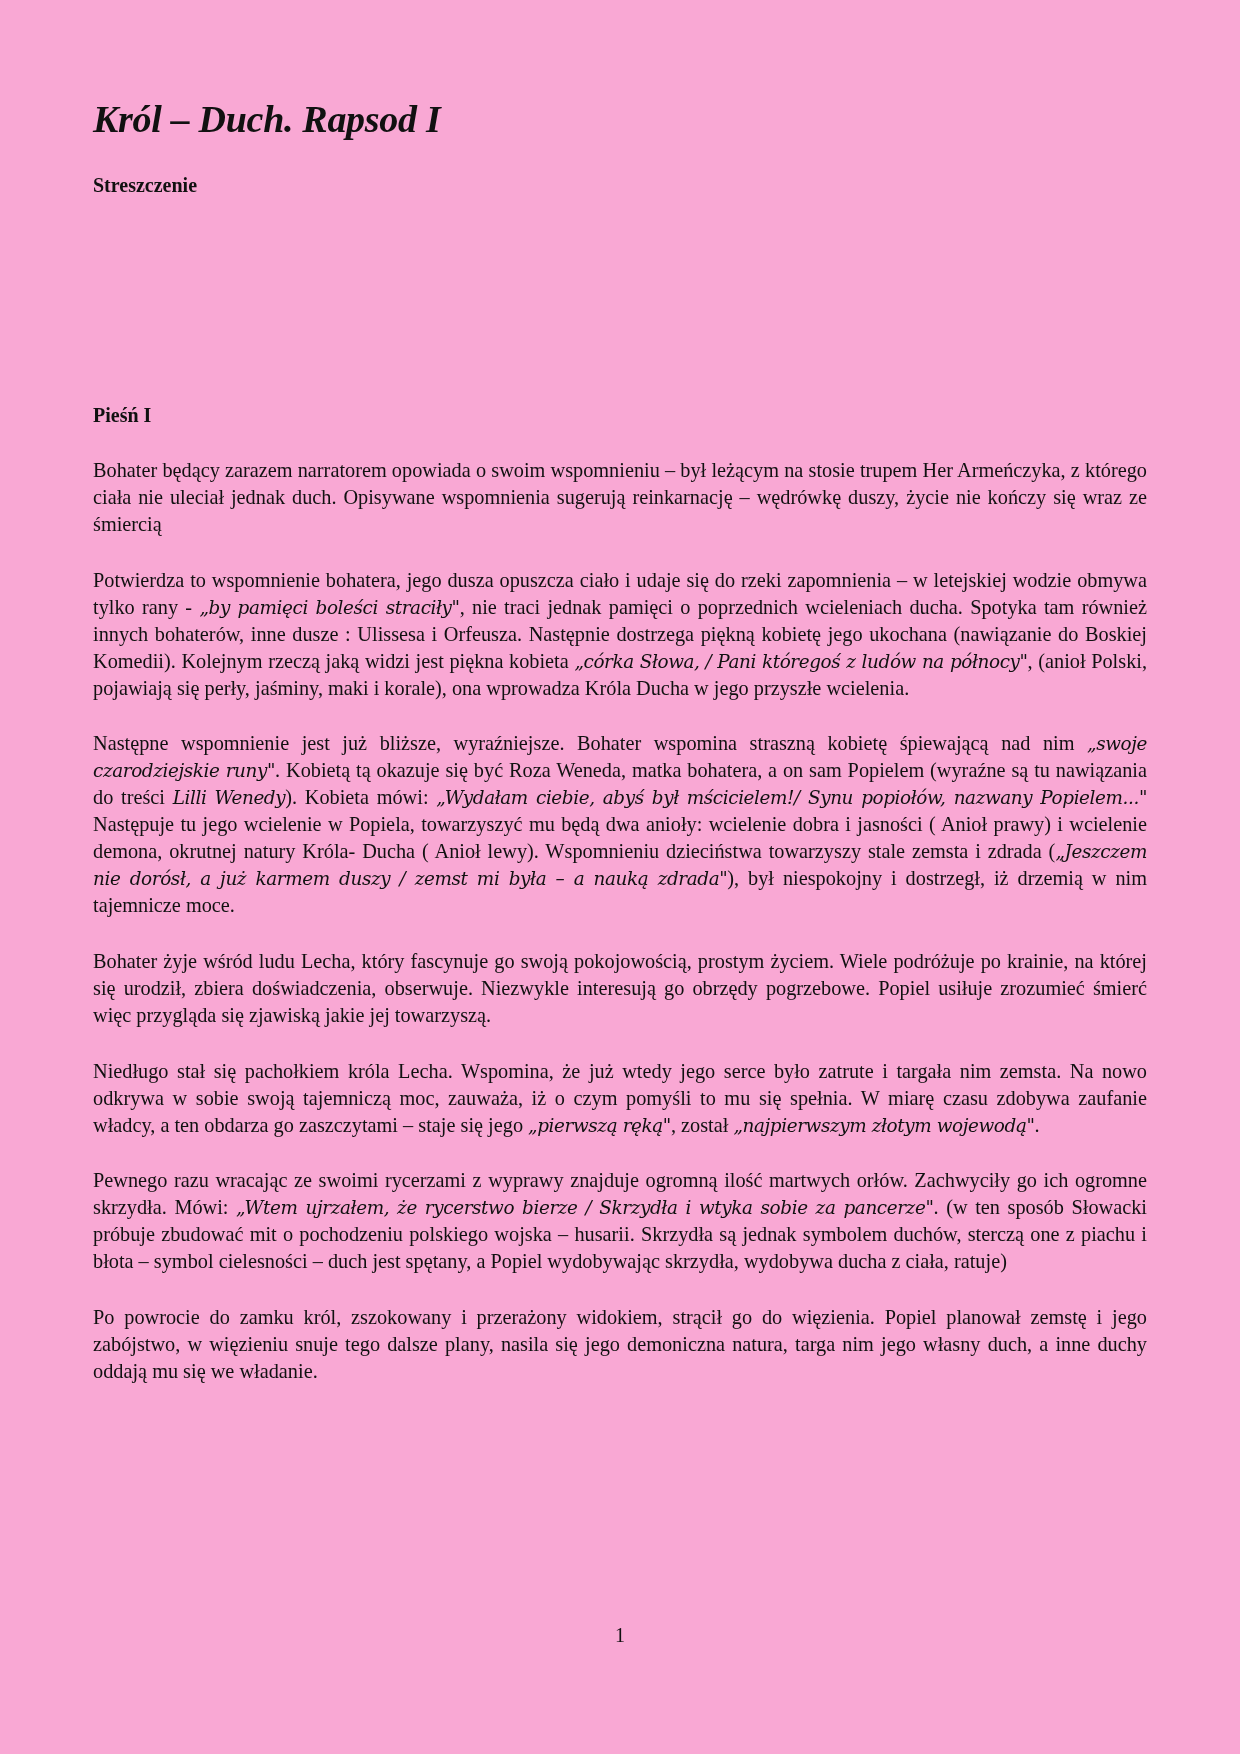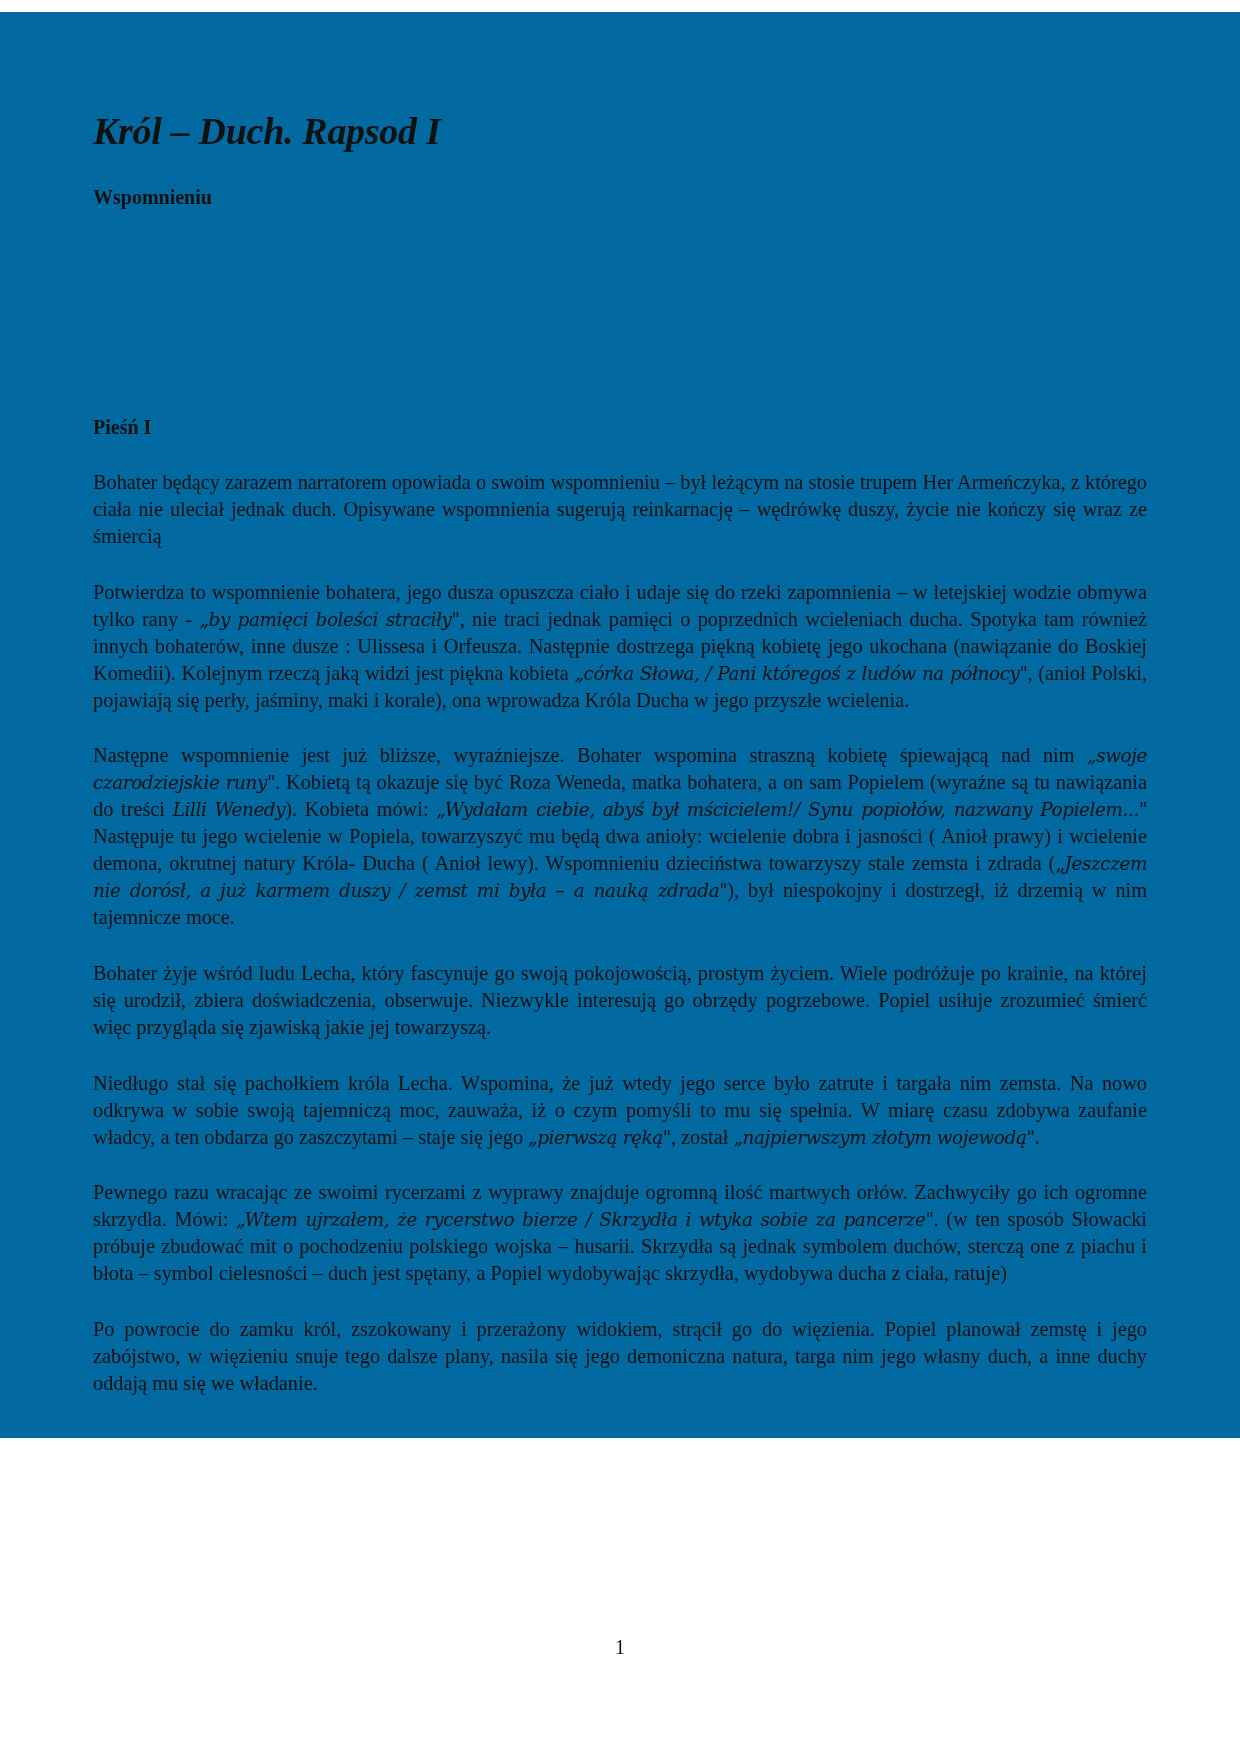--- a/index.html
+++ b/index.html
@@ -1,17 +1,17 @@
 <!DOCTYPE html>
 <html><head>
   <meta charset="utf-8">
   <style>
     html, body { margin: 0; padding: 0; background: #ffffff; }
     body { width: 1240px; height: 1754px; position: relative; overflow: hidden; color: #111111; }
-    .page { position: absolute; left: 0; top: 12px; width: 1240px; height: 1426px; background: #0369a1; }
+    .page { position: absolute; left: 0; top: 0; width: 1240px; height: 1754px; background: #f9a8d4; }
     .title {
       position: absolute; left: 93px; top: 96px; margin: 0;
       font-family: "Liberation Serif", serif; font-style: italic; font-weight: bold;
       font-size: 38px; line-height: 46px; letter-spacing: -0.3px; white-space: nowrap;
     }
     .subtitle {
       position: absolute; left: 93px; top: 172px; margin: 0;
       font-family: "Liberation Serif", serif; font-weight: bold;
       font-size: 20px; line-height: 26px; white-space: nowrap;
     }
@@ -29,21 +29,21 @@
     .page-number {
       position: absolute; left: 0; width: 1240px; top: 1622px; text-align: center;
       font-family: "Liberation Serif", serif; font-size: 20px; line-height: 26px;
     }
   </style>
 </head>
 <body>
 
 <div class="page">
   <h1 class="title">Król – Duch. Rapsod I</h1>
-  <h2 class="subtitle">Wspomnieniu</h2>
+  <h2 class="subtitle">Streszczenie</h2>
   <h3 class="section-heading">Pieśń I</h3>
 
   <div class="body-text">
     <p class="para"><span>Bohater będący zarazem narratorem opowiada o swoim wspomnieniu – był leżącym na stosie trupem Her Armeńczyka, z którego ciała nie uleciał jednak duch. Opisywane wspomnienia sugerują reinkarnację – wędrówkę duszy, życie nie kończy się wraz ze śmiercią</span></p>
     <p class="para"><span>Potwierdza to wspomnienie bohatera, jego dusza opuszcza ciało i udaje się do rzeki zapomnienia – w letejskiej wodzie obmywa tylko rany - </span><em>„by pamięci boleści straciły"</em><span>, nie traci jednak pamięci o poprzednich wcieleniach ducha. Spotyka tam również innych bohaterów, inne dusze : Ulissesa i Orfeusza. Następnie dostrzega piękną kobietę jego ukochana (nawiązanie do Boskiej Komedii). Kolejnym rzeczą jaką widzi jest piękna kobieta </span><em>„córka Słowa, / Pani któregoś z ludów na północy"</em><span>, (anioł Polski, pojawiają się perły, jaśminy, maki i korale), ona wprowadza Króla Ducha w jego przyszłe wcielenia.</span></p>
     <p class="para"><span>Następne wspomnienie jest już bliższe, wyraźniejsze. Bohater wspomina straszną kobietę śpiewającą nad nim </span><em>„swoje czarodziejskie runy"</em><span>. Kobietą tą okazuje się być Roza Weneda, matka bohatera, a on sam Popielem (wyraźne są tu nawiązania do treści </span><em>Lilli Wenedy</em><span>). Kobieta mówi: </span><em>„Wydałam ciebie, abyś był mścicielem!/ Synu popiołów, nazwany Popielem..."</em><span> Następuje tu jego wcielenie w Popiela, towarzyszyć mu będą dwa anioły: wcielenie dobra i jasności ( Anioł prawy) i wcielenie demona, okrutnej natury Króla- Ducha ( Anioł lewy).  Wspomnieniu dzieciństwa towarzyszy stale zemsta i zdrada (</span><em>„Jeszczem nie dorósł, a już karmem duszy / zemst mi była – a nauką zdrada"</em><span>), był niespokojny i dostrzegł, iż drzemią w nim tajemnicze moce.</span></p>
     <p class="para"><span>Bohater żyje wśród ludu Lecha, który fascynuje go swoją pokojowością, prostym życiem. Wiele podróżuje po krainie, na której się urodził, zbiera doświadczenia, obserwuje. Niezwykle interesują go obrzędy pogrzebowe. Popiel usiłuje zrozumieć śmierć więc przygląda się zjawiską jakie jej towarzyszą.</span></p>
     <p class="para"><span>Niedługo stał się pachołkiem króla Lecha. Wspomina, że już wtedy jego serce było zatrute i targała nim zemsta. Na nowo odkrywa w sobie swoją tajemniczą moc, zauważa, iż o czym pomyśli to mu się spełnia. W miarę czasu zdobywa zaufanie władcy, a ten obdarza go zaszczytami – staje się jego </span><em>„pierwszą ręką"</em><span>, został </span><em>„najpierwszym złotym wojewodą"</em><span>.</span></p>
     <p class="para"><span>Pewnego razu wracając ze swoimi rycerzami z wyprawy znajduje ogromną ilość martwych orłów. Zachwyciły go ich ogromne skrzydła. Mówi: </span><em>„Wtem ujrzałem, że rycerstwo bierze / Skrzydła i wtyka sobie za pancerze"</em><span>. (w ten sposób Słowacki próbuje zbudować mit o pochodzeniu polskiego wojska – husarii. Skrzydła są jednak symbolem duchów, sterczą one z piachu i błota – symbol cielesności – duch jest spętany, a Popiel wydobywając skrzydła, wydobywa ducha z ciała, ratuje)</span></p>
     <p class="para"><span>Po powrocie do zamku król, zszokowany i przerażony widokiem, strącił go do więzienia. Popiel planował zemstę i jego zabójstwo, w więzieniu snuje tego dalsze plany, nasila się jego demoniczna natura, targa nim jego własny duch, a inne duchy oddają mu się we władanie.</span></p>

